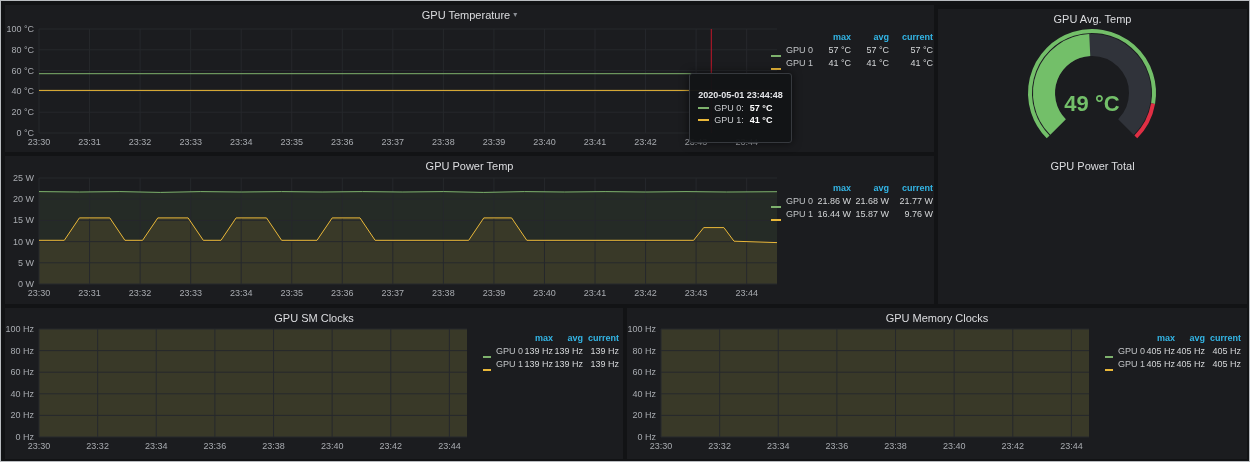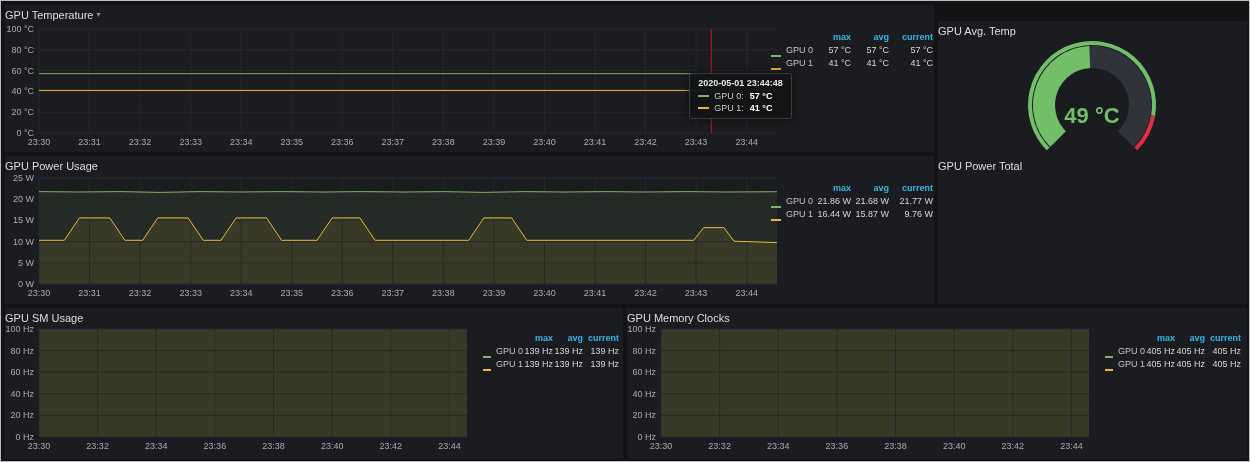--- a/index.html
+++ b/index.html
@@ -1,32 +1,32 @@
 <!DOCTYPE html>
 <html style="--page-bg: #121315; --panel-bg: #1b1c1f; --outer-border: #b9bcc0; --title-color: #dcdde0; --legend-header: #33b5e5;"><head>
 <meta charset="utf-8">
 <style>
   * { margin:0; padding:0; box-sizing:border-box; }
   html,body { background:#ffffff; font-family:"Liberation Sans", sans-serif; }
   .dashboard { position:relative; width:1250px; height:462px;
     background:var(--page-bg,#121315); border:1px solid var(--outer-border,#b9bcc0); overflow:hidden; }
   .panel { position:absolute; background:var(--panel-bg,#1b1c1f); }
-  .panel-title { height:16px; display:flex; align-items:center; gap:3px;
+  .panel-title { height:16px; display:flex; align-items:center; justify-content:center; gap:3px;
     font-size:11px; font-weight:500; color:var(--title-color,#dcdde0); cursor:pointer; padding-top:3px; }
   .caret { font-size:8px; color:#8a8e94; }
   .panel-body { position:absolute; left:0; right:0; top:16px; bottom:0; }
   svg text { font-family:"Liberation Sans", sans-serif; }
   .legend { position:absolute; font-size:9px; line-height:13px; }
   .lg-row { display:flex; align-items:center; white-space:nowrap; }
   .lg-head .lg-val { color:var(--legend-header,#33b5e5); font-weight:700; }
   .lg-name { display:flex; align-items:flex-end; color:#c2c4c7; cursor:pointer; }
   .lg-val { text-align:right; color:#d4d6d8; }
   .lg-dash { display:inline-block; width:11px; height:2px; margin-right:5px; }
   .graph-tooltip { position:absolute; background:rgba(18,20,22,.96); border:1px solid #36393e;
-    border-radius:3px; padding:4px 8px; font-size:9px; color:#c9cbce; white-space:nowrap; z-index:9;
+    border-radius:3px; padding:16px 8px; font-size:9px; color:#c9cbce; white-space:nowrap; z-index:9;
     box-shadow:0 0 10px rgba(0,0,0,.6); }
   .tt-time { font-weight:700; color:#e4e5e7; margin-bottom:2px; }
   .tt-row { display:flex; align-items:center; line-height:12px; }
   .tt-name { margin-right:6px; }
   .tt-val { font-weight:700; color:#ffffff; }
 </style>
 </head>
 <body>
 
 <div class="dashboard">
@@ -114,36 +114,36 @@
             <span class="tt-val">57 °C</span>
           </div>
           <div class="tt-row">
             <span class="lg-dash" style="background: rgb(234, 184, 57);"></span>
             <span class="tt-name">GPU 1:</span>
             <span class="tt-val">41 °C</span>
           </div>
         </div></div>
   </div>
 
-  <div class="panel" style="left:937px; top:20px; width:309px; height:147px">
+  <div class="panel" style="left:937px; top:8px; width:309px; height:147px">
     <div class="panel-title">
       <span>GPU Avg. Temp</span>
     </div>
     <div class="panel-body"><svg width="309" height="131">
           <path d="M 120.06 101.94 A 48 48 0 1 1 187.94 101.94" stroke="#30333a" stroke-width="22" fill="none"></path>
           <path d="M 120.06 101.94 A 48 48 0 0 1 151.74 20.05" stroke="#73bf69" stroke-width="22" fill="none"></path>
           <path d="M 110.16 111.84 A 62 62 0 1 1 215.08 78.66" stroke="#73bf69" stroke-width="4" fill="none"></path>
           <path d="M 215.08 78.66 A 62 62 0 0 1 197.84 111.84" stroke="#e02f44" stroke-width="4" fill="none"></path>
           <text x="154" y="86" text-anchor="middle" fill="#73bf69" font-size="22" font-weight="700">49 °C</text>
         </svg></div>
   </div>
 
   <div class="panel" style="left:4px; top:155px; width:929px; height:148px">
     <div class="panel-title">
-      <span>GPU Power Usage</span>
+      <span>GPU Power Temp</span>
     </div>
     <div class="panel-body"><svg width="929" height="132">
           <defs>
             <clipPath id="clip-gpu_power_usage">
               <rect x="34" y="6" width="738" height="106"></rect>
             </clipPath>
           </defs>
           <path d="M 34.0 19.6 L 74.4 20.0 L 114.9 19.6 L 155.3 20.4 L 195.8 19.6 L 236.2 20.0 L 276.6 19.6 L 317.1 20.0 L 357.5 19.6 L 397.9 20.0 L 438.4 19.6 L 478.8 20.4 L 519.3 19.6 L 559.7 20.0 L 600.1 19.6 L 640.6 20.0 L 681.0 19.6 L 721.5 20.0 L 772.0 19.7 L 772.0 112 L 34.0 112 Z" fill="#7eb26d" fill-opacity="0.1" clip-path="url(#clip-gpu_power_usage)"></path>
           <path d="M 34.0 68.3 L 59.3 68.3 L 74.4 45.9 L 104.8 45.9 L 119.9 68.3 L 137.6 68.3 L 152.8 45.9 L 183.1 45.9 L 198.3 68.3 L 216.0 68.3 L 231.1 45.9 L 261.5 45.9 L 276.6 68.3 L 312.0 68.3 L 327.2 45.9 L 355.0 45.9 L 370.1 68.3 L 463.7 68.3 L 478.8 45.9 L 506.6 45.9 L 521.8 68.3 L 688.6 68.3 L 698.7 55.6 L 718.9 55.6 L 729.0 69.2 L 772.0 70.6 L 772.0 112 L 34.0 112 Z" fill="#eab839" fill-opacity="0.1" clip-path="url(#clip-gpu_power_usage)"></path>
           <line x1="34" y1="112" x2="772" y2="112" stroke="#26282c" stroke-width="1"></line>
@@ -213,21 +213,21 @@
   </div>
 
   <div class="panel" style="left:937px; top:155px; width:309px; height:148px">
     <div class="panel-title">
       <span>GPU Power Total</span>
     </div>
   </div>
 
   <div class="panel" style="left:4px; top:307px; width:618px; height:151px">
     <div class="panel-title">
-      <span>GPU SM Usage</span>
+      <span>GPU SM Clocks</span>
     </div>
     <div class="panel-body"><svg width="618" height="135">
           <defs>
             <clipPath id="clip-gpu_sm_clocks">
               <rect x="34" y="5" width="428" height="108"></rect>
             </clipPath>
           </defs>
           <path d="M 34.0 -37.1 L 462.0 -37.1 L 462.0 113 L 34.0 113 Z" fill="#7eb26d" fill-opacity="0.1" clip-path="url(#clip-gpu_sm_clocks)"></path>
           <path d="M 34.0 -37.1 L 462.0 -37.1 L 462.0 113 L 34.0 113 Z" fill="#eab839" fill-opacity="0.1" clip-path="url(#clip-gpu_sm_clocks)"></path>
           <line x1="34" y1="113" x2="462" y2="113" stroke="#26282c" stroke-width="1"></line>

